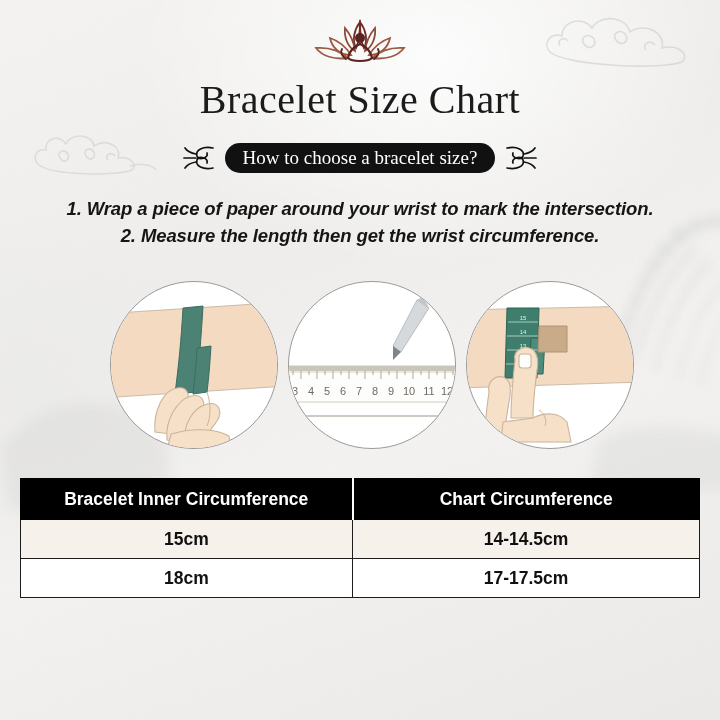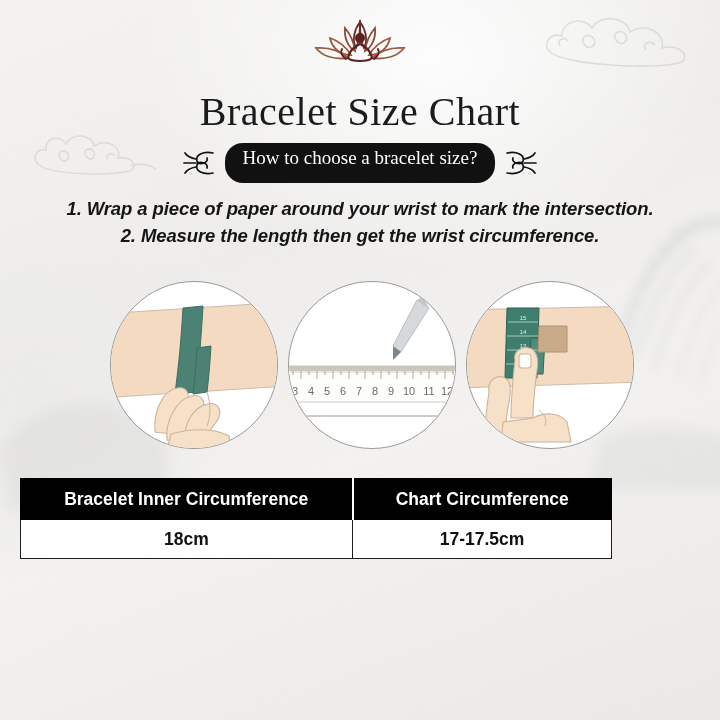--- a/index.html
+++ b/index.html
@@ -23,31 +23,31 @@
   .cloudmotif{position:absolute;pointer-events:none;opacity:.5;}
 
   
   .logo-wrap{position:absolute;left:0;right:0;top:16px;text-align:center;}
   .logo-name{
     font-family:"Liberation Serif", serif;
     font-size:11px;letter-spacing:2.2px;color:#5a2220;
     margin-top:1px;
   }
   .title{
-    position:absolute;left:0;right:0;top:88px;text-align:center;
+    position:absolute;left:0;right:0;top:76px;text-align:center;
     font-family:"Liberation Serif", serif;
     font-size:40px;color:#1b1b1b;letter-spacing:.5px;
   }
   .banner-row{
     position:absolute;left:0;right:0;top:143px;
     display:flex;align-items:center;justify-content:center;gap:8px;
   }
   .pill{
     background:#111;color:#fff;border-radius:18px;
-    padding:5px 18px 14px;
+    padding:5px 18px 4px;
     font-family:"Liberation Serif", serif;
     font-size:19px;line-height:1.1;white-space:nowrap;
   }
   .steps{
     position:absolute;left:0;right:0;top:196px;text-align:center;
     color:#151515;font-size:18.5px;font-weight:bold;line-height:1.45;
   }
   .steps div{ letter-spacing:-.1px;font-style:italic; }
 
   
@@ -55,21 +55,21 @@
   .circ{
     position:absolute;border-radius:50%;
     background:#fff;border:1.4px solid #9a9a98;overflow:hidden;
   }
   #circ1{left:110px;top:5px;width:166px;height:166px;}
   #circ2{left:288px;top:5px;width:166px;height:166px;}
   #circ3{left:466px;top:5px;width:166px;height:166px;}
 
   
   .tbl{
-    position:absolute;left:20px;top:478px;width:592px;
+    position:absolute;left:20px;top:478px;width:680px;
     border-collapse:collapse;table-layout:fixed;
   }
   .tbl th,.tbl td{
     text-align:center;font-weight:bold;
     border:1.5px solid #1c1c1c;
     padding:0;height:38px;vertical-align:middle;
   }
   .tbl th{
     background:#000;color:#fff;font-size:17.5px;height:40px;
     border-color:#000;
@@ -389,20 +389,24 @@
         <col class="left">
         <col>
       </colgroup>
     <thead>
       <tr>
         <th class="c1">Bracelet Inner Circumference</th>
         <th>Chart Circumference</th>
       </tr>
     </thead>
     <tbody>
+      <tr class="alt">
+        <td>15cm</td>
+        <td>14-14.5cm</td>
+      </tr>
       <tr>
         <td>18cm</td>
         <td>17-17.5cm</td>
       </tr>
     </tbody>
   </table>
 
 </div>
 
 </body></html>

